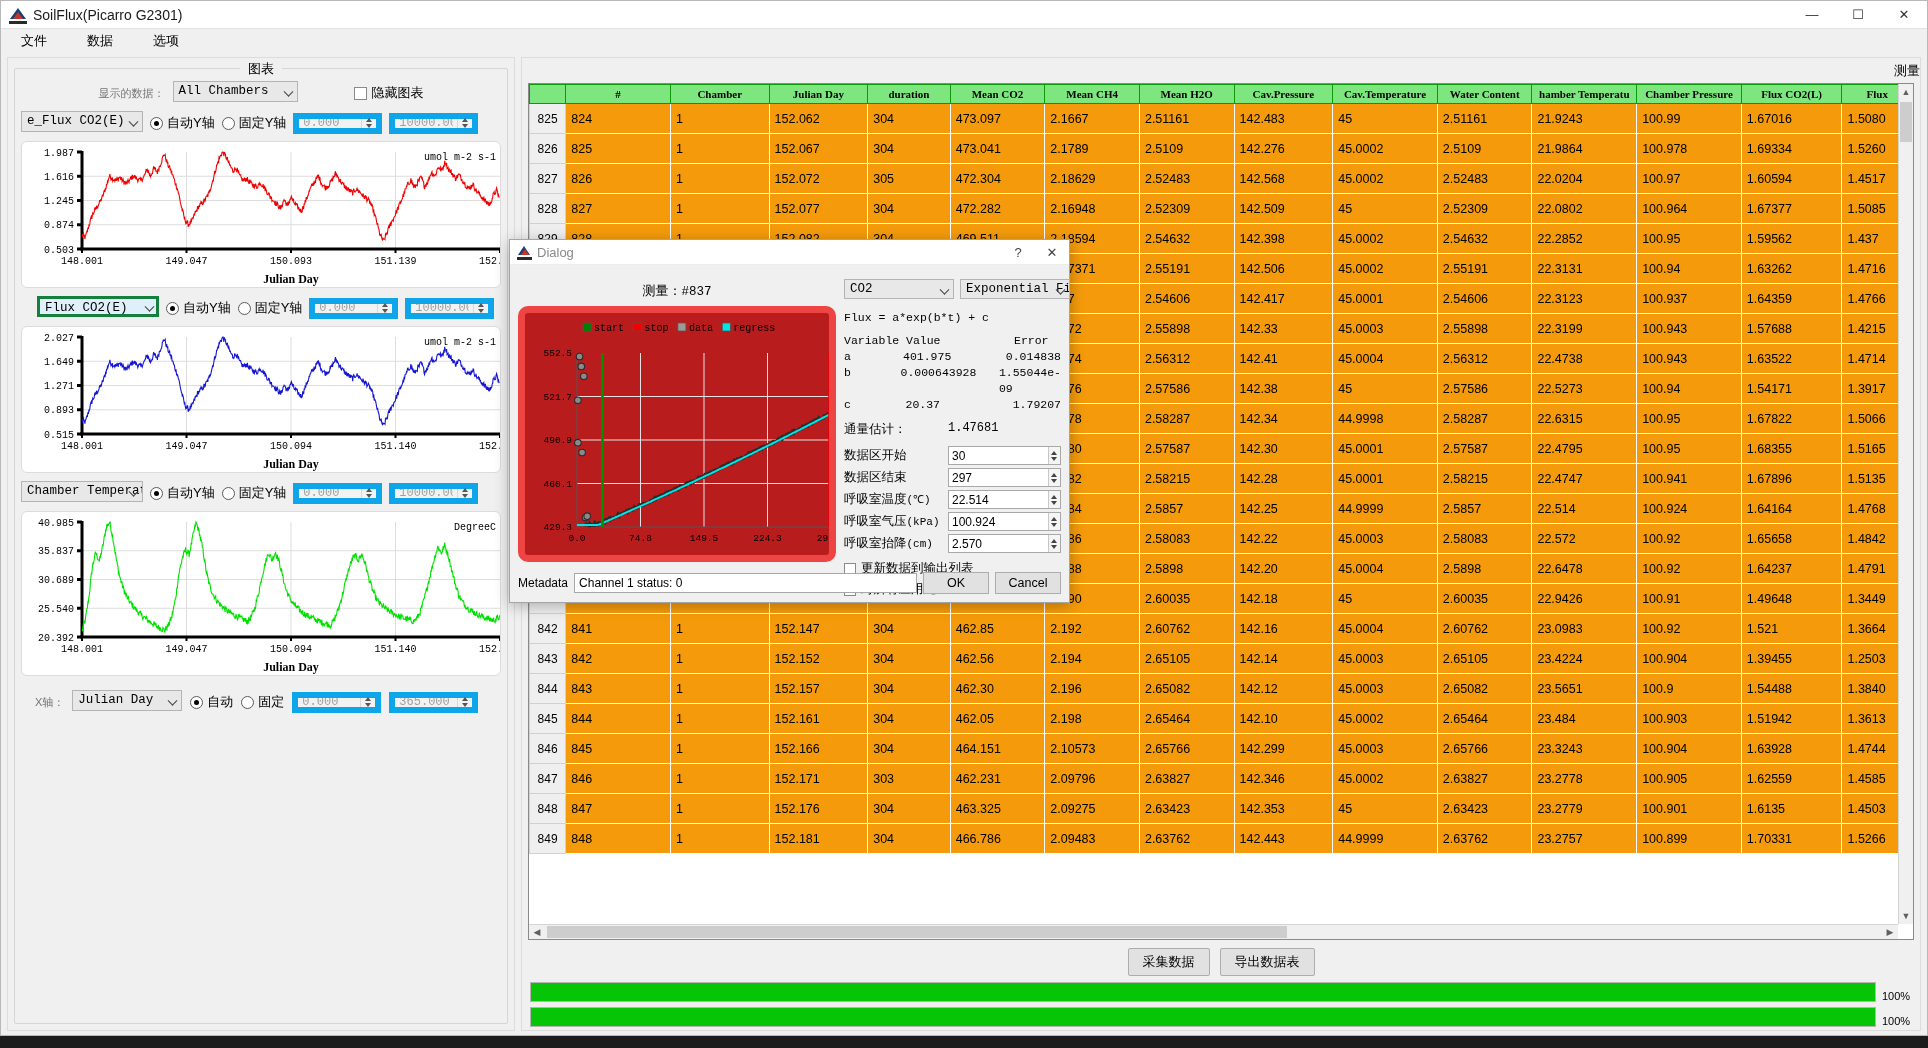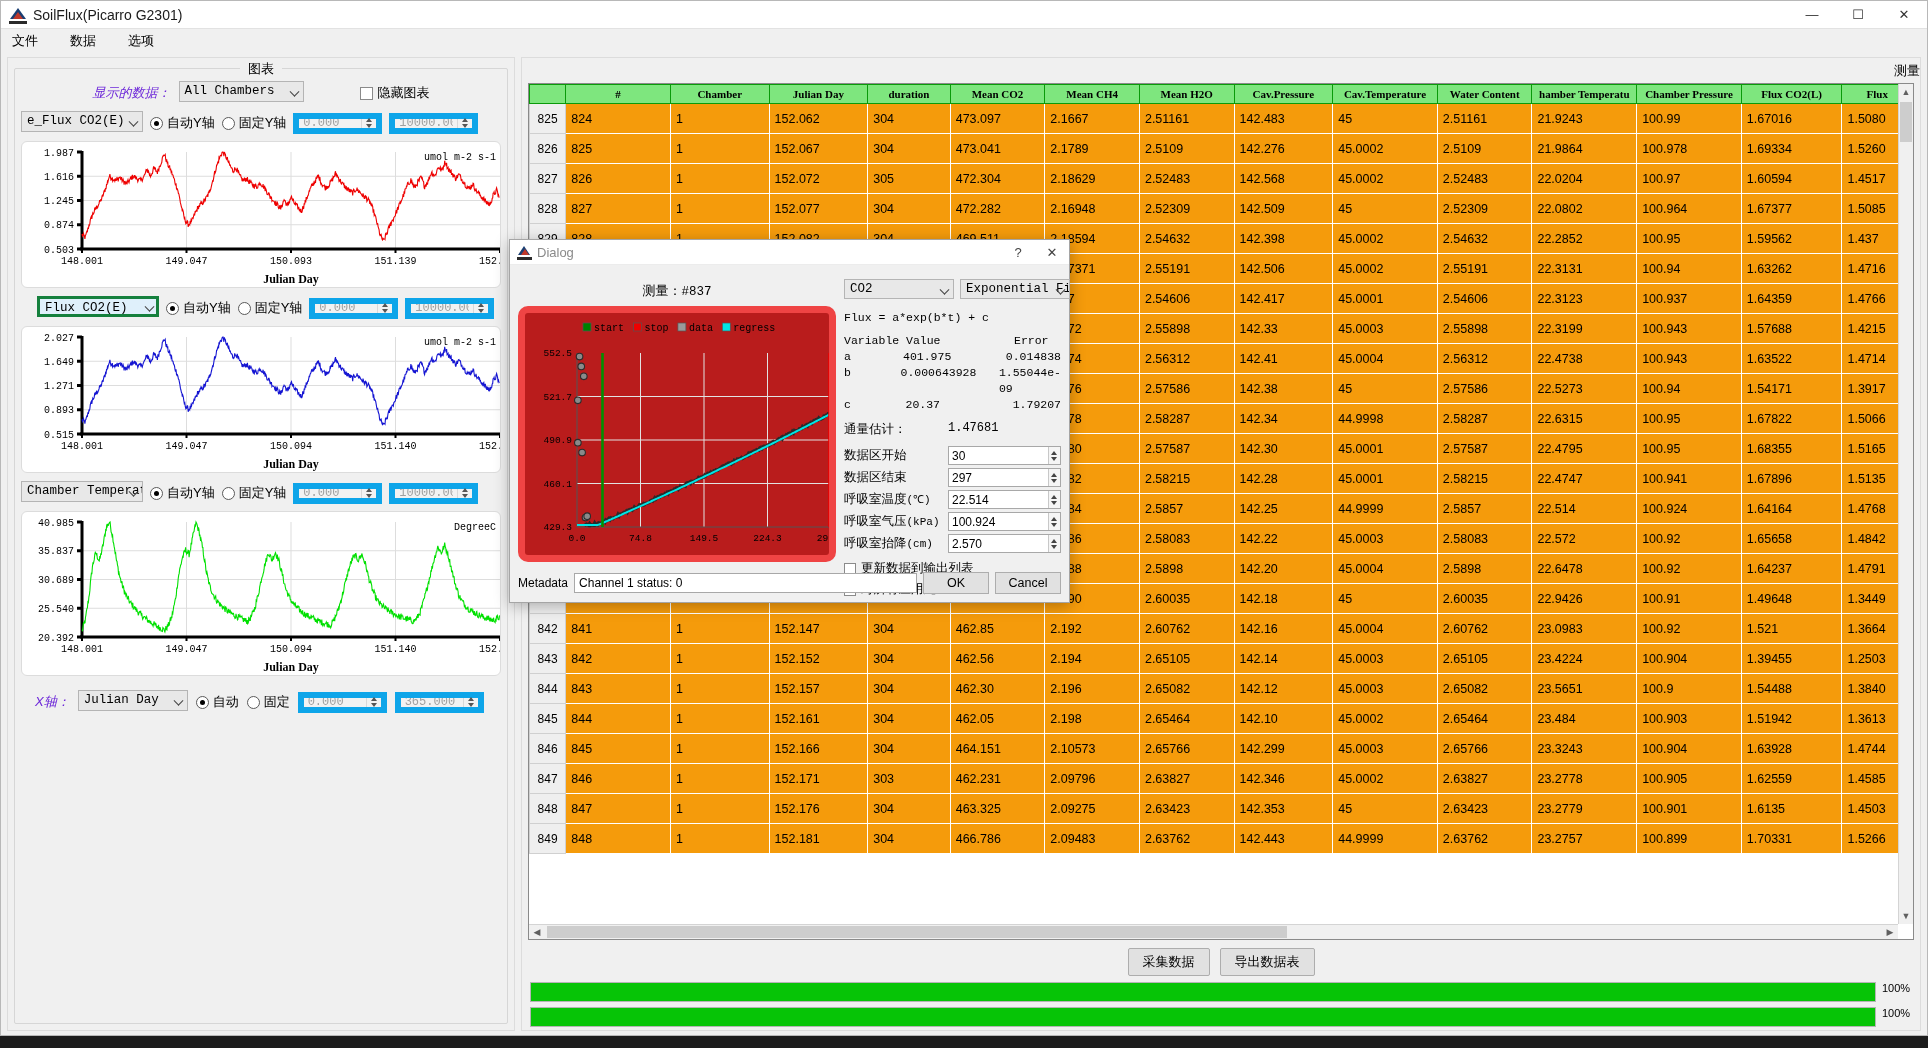--- a/index.html
+++ b/index.html
@@ -49,42 +49,42 @@
   #title-text { font-size:14px; color:#1a1a1a; }
   #win-buttons { margin-left:auto; display:flex; height:28px; }
   #win-buttons .wbtn {
     width:46px;height:28px;display:flex;align-items:center;justify-content:center;
     font-size:13px;color:#333;
   }
 
   
   #menubar {
     height:24px;flex:0 0 24px;background:#f0f0f0;display:flex;align-items:center;
-    padding-left:1px;gap:12px;border-bottom:1px solid #f0f0f0;
+    padding-left:10px;gap:20px;border-bottom:1px solid #f0f0f0;
   }
   #menubar .mitem{padding:2px 10px;font-size:13px;color:#000;}
 
   
   #content { flex:1 1 auto; display:flex; padding:4px 6px 4px 6px; gap:6px; min-height:0; }
 
   
   #left-pane {
     width:508px; flex:0 0 508px; border:1px solid #dcdcdc; background:#f0f0f0;
     display:flex;flex-direction:column; position:relative; padding:0 6px 6px 6px;
   }
   .groupbox {
     border:1px solid #d6d6d6;border-radius:2px;margin-top:10px;padding:6px 6px 4px 6px;
     position:relative;flex:1 1 auto;display:flex;flex-direction:column;min-height:0;
   }
   .groupbox > .gb-title {
     position:absolute;top:-9px;left:50%;transform:translateX(-50%);
     background:#f0f0f0;padding:0 8px;font-size:13px;color:#000;
   }
   .row { display:flex; align-items:center; gap:6px; }
-  .lbl { font-size:13px; color:#6d28d9; white-space:nowrap;font-style:italic; }
+  .lbl { font-size:11px; color:#737373; white-space:nowrap; }
 
   select.combo, .combo {
     font-family:"Liberation Mono", monospace; font-size:12.5px;
     background:#e8e8e8; border:1px solid #b4b4b4; height:21px; padding:0 18px 0 5px;
     color:#000; appearance:none; -webkit-appearance:none; position:relative;
     line-height:19px; white-space:nowrap; overflow:hidden;
   }
   .combo-wrap { position:relative; display:inline-block; }
   .combo-wrap .chev {
     position:absolute;right:5px;top:50%;transform:translateY(-60%);
@@ -182,21 +182,21 @@
   .btn {
     font-size:13px;padding:4px 14px;background:#e1e1e1;border:1px solid #adadad;color:#000;
     border-radius:2px;
   }
 
   .progress-wrap{ padding:0 8px 3px 8px; }
   .progress {
     height:20px;border:1px solid #b5b5b5;background:#fff;position:relative;margin-bottom:4px;
   }
   .progress .fill{position:absolute;left:0;top:0;bottom:0;background:#06c406;}
-  .progress-row{display:flex;align-items:flex-start;gap:6px;}
+  .progress-row{display:flex;align-items:flex-end;gap:6px;}
   .progress-row .progress{flex:1 1 auto;margin-bottom:0;}
   .progress-row .ptxt{font-size:11px;width:30px;flex:0 0 30px;}
 
   
   #dialog {
     position:absolute;left:508px;top:238px;width:561px;height:364px;
     background:#f0f0f0;border:1px solid #a5a5a5;box-shadow:0 3px 14px rgba(0,0,0,.28);
     display:flex;flex-direction:column;z-index:50;
   }
   #dlg-title{

